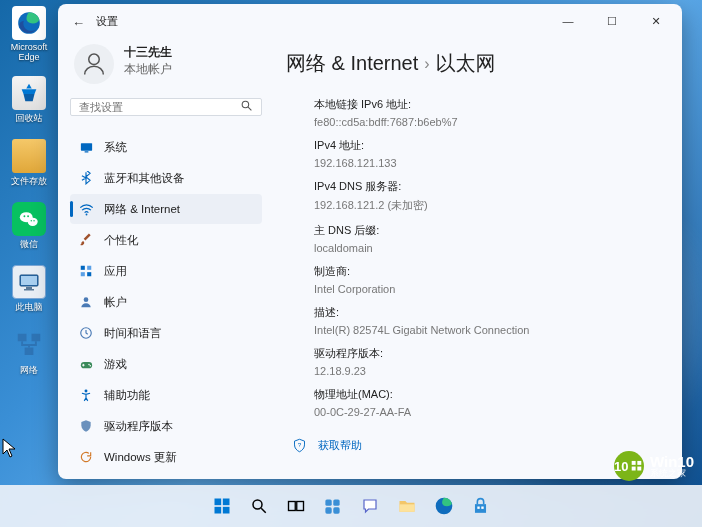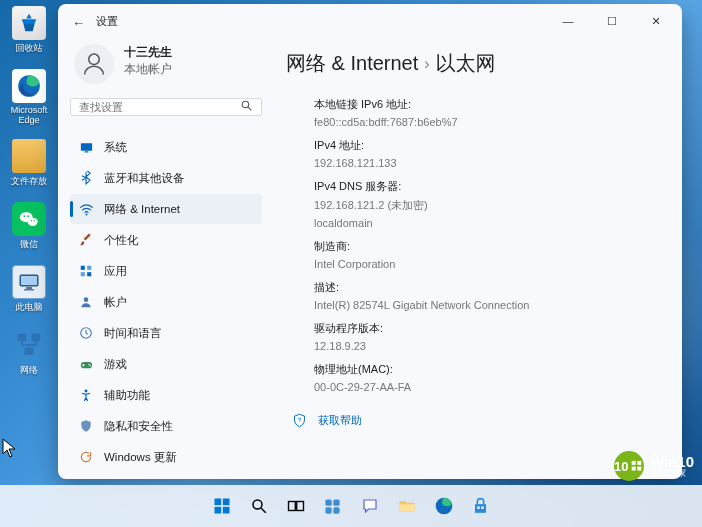--- a/index.html
+++ b/index.html
@@ -70,39 +70,39 @@
 
     .cursor { position: absolute; left: 2px; top: 438px; z-index: 30; }
   </style>
 </head>
 <body>
 
 <div class="wall-accent accent1"></div>
 <div class="wall-accent accent2"></div>
 
 <div class="desktop-icons">
+  <div class="d-icon edge">
+    <div class="ibox">
+      <svg width="26" height="26" viewBox="0 0 24 24">
+          <circle cx="12" cy="12" r="10" fill="#0f6cbd"></circle>
+          <path d="M12 2a10 10 0 0 1 9.5 7c-.8 2-3 3.4-6 3.4-3.6 0-5.8-2-5.8-4.3C9.7 5 11 3 12 2z" fill="#33c481"></path>
+          <path d="M3 14c1 5 6 8 11 7 3-1 5-3 5-3-6 3-11 0-12-4-.6-2 .3-4 .3-4C4 11 3 12 3 14z" fill="#1e4f9e"></path>
+        </svg>
+    </div>
+    <div class="lbl">Microsoft Edge</div>
+  </div>
   <div class="d-icon recycle">
     <div class="ibox">
       <svg width="22" height="22" viewBox="0 0 24 24">
           <path fill="#0078d4" d="M12 2l3 5h-6z"></path>
           <path fill="#0078d4" d="M4 8h16l-2 5H6z"></path>
           <path fill="#0b5ea8" d="M6 13l2 8h8l2-8z"></path>
         </svg>
     </div>
     <div class="lbl">回收站</div>
-  </div>
-  <div class="d-icon edge">
-    <div class="ibox">
-      <svg width="26" height="26" viewBox="0 0 24 24">
-          <circle cx="12" cy="12" r="10" fill="#0f6cbd"></circle>
-          <path d="M12 2a10 10 0 0 1 9.5 7c-.8 2-3 3.4-6 3.4-3.6 0-5.8-2-5.8-4.3C9.7 5 11 3 12 2z" fill="#33c481"></path>
-          <path d="M3 14c1 5 6 8 11 7 3-1 5-3 5-3-6 3-11 0-12-4-.6-2 .3-4 .3-4C4 11 3 12 3 14z" fill="#1e4f9e"></path>
-        </svg>
-    </div>
-    <div class="lbl">Microsoft Edge</div>
   </div>
   <div class="d-icon folder">
     <div class="ibox"></div>
     <div class="lbl">文件存放</div>
   </div>
   <div class="d-icon wechat">
     <div class="ibox">
       <svg width="22" height="22" viewBox="0 0 24 24">
           <ellipse cx="9" cy="10" rx="7" ry="5.5" fill="#fff"></ellipse>
           <ellipse cx="16" cy="15" rx="5.5" ry="4.5" fill="#fff"></ellipse>
@@ -257,21 +257,21 @@
               </svg>
             </span>
           <span>辅助功能</span>
         </div>
         <div class="nav-item">
           <span class="ni">
               <svg width="14" height="14" viewBox="0 0 24 24">
                 <path d="M12 2l8 3v6c0 5-3.5 9-8 11-4.5-2-8-6-8-11V5z" fill="#6b91bd"></path>
               </svg>
             </span>
-          <span>隐私和安全性</span>
+          <span>驱动程序版本</span>
         </div>
         <div class="nav-item">
           <span class="ni">
               <svg width="14" height="14" viewBox="0 0 24 24">
                 <path d="M20 12a8 8 0 1 1-3-6.2" fill="none" stroke="#d27a2a" stroke-width="2"></path>
                 <path d="M20 4v6h-6" fill="none" stroke="#d27a2a" stroke-width="2"></path>
               </svg>
             </span>
           <span>Windows 更新</span>
         </div>
@@ -285,20 +285,21 @@
         <span>以太网</span>
       </div>
 
       <div class="details">
         <div class="dk">本地链接 IPv6 地址:</div>
         <div class="dv">fe80::cd5a:bdff:7687:b6eb%7</div>
         <div class="dk">IPv4 地址:</div>
         <div class="dv">192.168.121.133</div>
         <div class="dk">IPv4 DNS 服务器:</div>
         <div class="dv">192.168.121.2 (未加密)</div>
+        <div class="dk">主 DNS 后缀:</div>
         <div class="dv">localdomain</div>
         <div class="dk">制造商:</div>
         <div class="dv">Intel Corporation</div>
         <div class="dk">描述:</div>
         <div class="dv">Intel(R) 82574L Gigabit Network Connection</div>
         <div class="dk">驱动程序版本:</div>
         <div class="dv">12.18.9.23</div>
         <div class="dk">物理地址(MAC):</div>
         <div class="dv">00-0C-29-27-AA-FA</div>
       </div>

